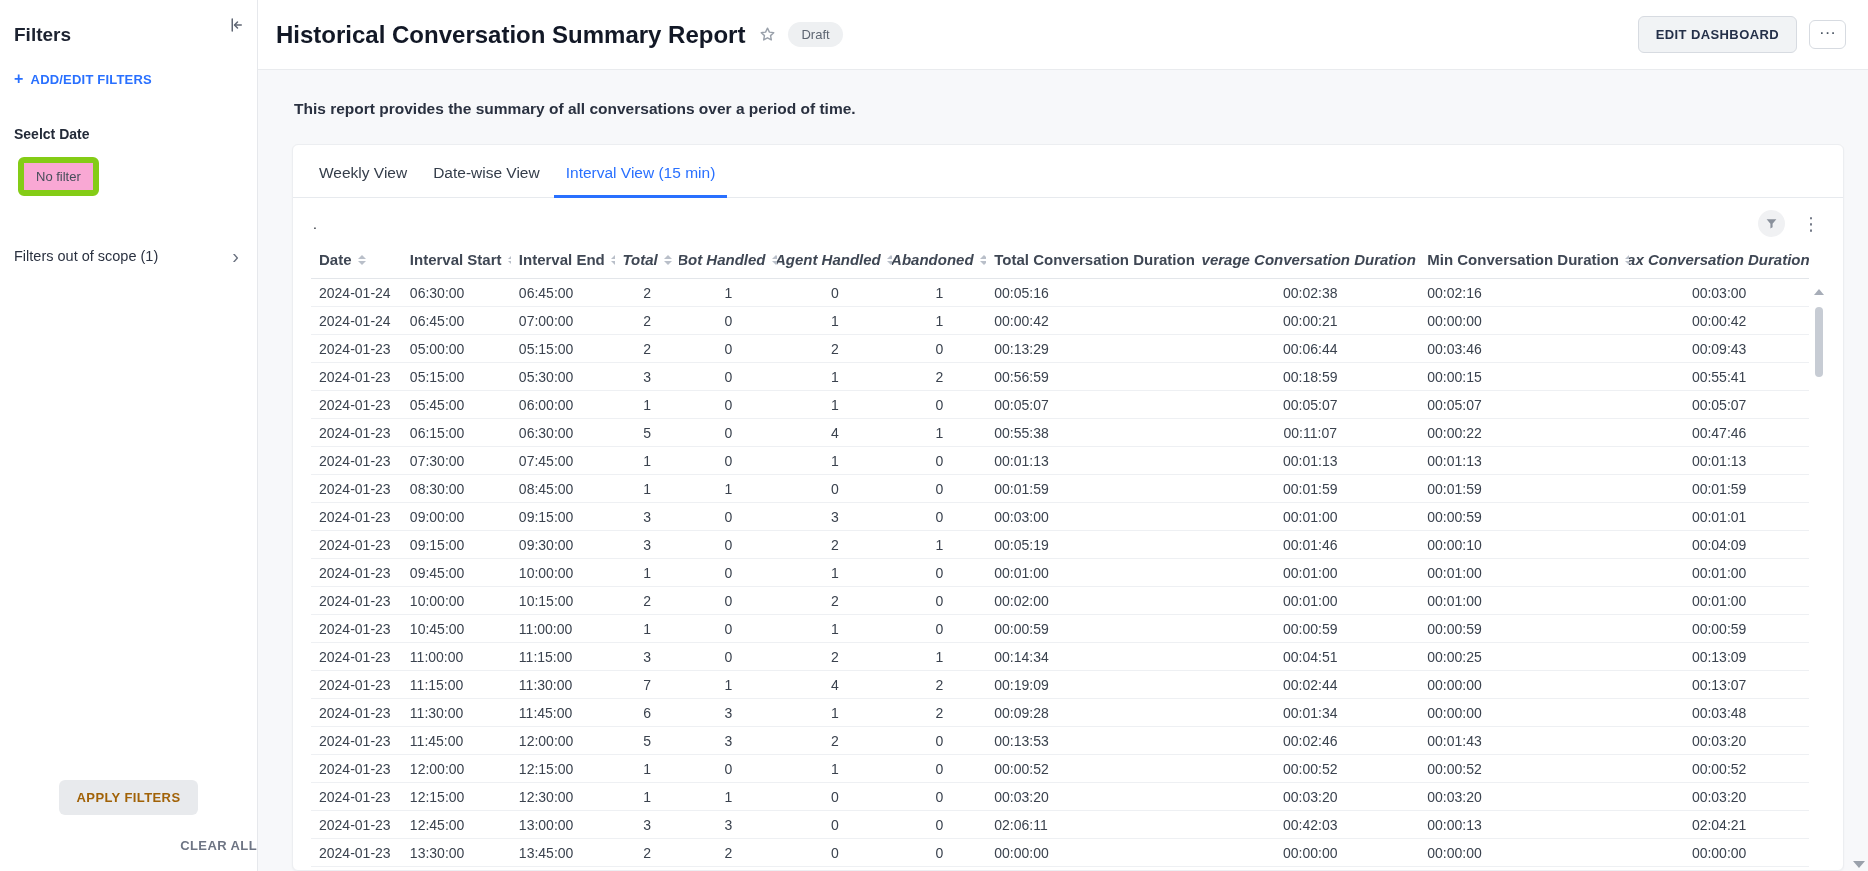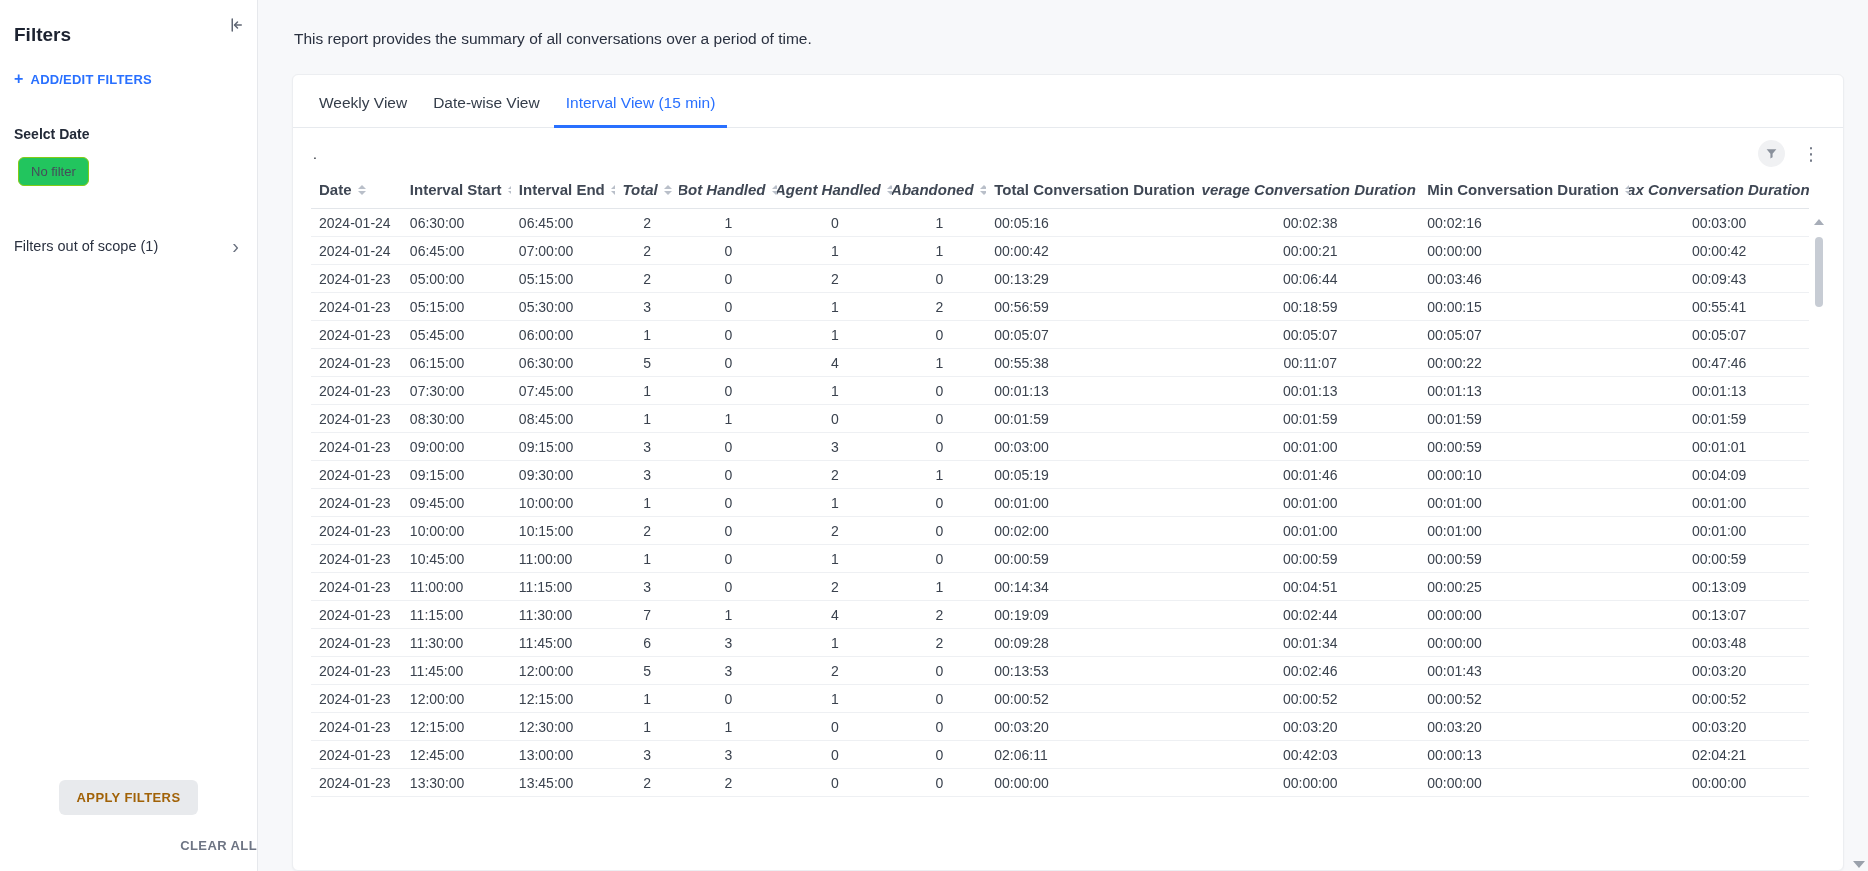--- a/index.html
+++ b/index.html
@@ -6,38 +6,38 @@
   html,body { width:1868px; height:871px; overflow:hidden; }
   body { font-family:"Liberation Sans", sans-serif; display:flex; background:#fff; color:#1d2433; }
 
   
   .sidebar { width:258px; min-width:258px; background:#fff; border-right:1px solid #e6e8ec; position:relative; padding:24px 14px; }
   .sidebar-title { font-size:19px; font-weight:700; color:#1c2230; }
   .collapse-btn { position:absolute; top:16px; right:12px; cursor:pointer; color:#5f6673; }
   .add-filters { display:flex; align-items:center; gap:7px; margin-top:24px; color:#2970ff; font-size:13px; font-weight:700; letter-spacing:.2px; cursor:pointer; }
   .add-filters .plus { font-size:16px; font-weight:700; }
   .filter-group-label { margin-top:38px; font-size:14px; font-weight:700; color:#232a38; }
-  .chip { display:inline-block; margin-top:15px; margin-left:4px; padding:6px 12px; border:1px solid #84cc16; border-radius:6px; font-size:13px; color:#454d5a; background:#22c55e; }
+  .chip { display:inline-block; margin-top:15px; margin-left:4px; padding:6px 12px; border:6px solid #84cc16; border-radius:6px; font-size:13px; color:#454d5a; background:#f9a8d4; }
   .out-of-scope { margin-top:52px; display:flex; align-items:center; justify-content:space-between; font-size:14.5px; color:#2a3140; cursor:pointer; padding-right:4px;gap:25px; }
   .chevron-right { color:#6b7280; font-size:20px; line-height:14px; }
   .apply-btn { position:absolute; bottom:56px; left:50%; transform:translateX(-50%); background:#e8eaed; color:#a16207; font-size:13px; font-weight:700; padding:10px 18px; border-radius:6px; border:none; letter-spacing:.4px; white-space:nowrap; cursor:default; }
   .clear-all { position:absolute; bottom:18px; left:0; width:100%; text-align:right; font-size:13px; font-weight:700; color:#6e7584; letter-spacing:.4px; cursor:pointer; }
 
   
   .main { flex:1; display:flex; flex-direction:column; background:#f7f8fa; min-width:0; }
   .main-header { height:70px; background:#fff; border-bottom:1px solid #e9ebee; display:flex; align-items:center; padding:0 22px 0 18px; gap:12px; }
   .page-title { font-size:24px; font-weight:700; color:#121826; }
   .star-btn { color:#9aa1ab; display:flex; align-items:center; cursor:pointer; margin-left:2px; }
   .badge { background:#eef0f2; color:#5d6571; font-size:13px; padding:5px 13px; border-radius:15px; }
   .header-right { margin-left:auto; display:flex; align-items:center; gap:12px; }
   .edit-btn { background:#f1f3f5; border:1px solid #d7dbe1; color:#243049; font-size:13px; font-weight:700; padding:10px 17px; border-radius:6px; letter-spacing:.4px; cursor:pointer; }
   .more-btn { background:#fff; border:1px solid #d7dbe1; border-radius:6px; padding:3px 9px 7px; font-size:17px; color:#4b5563; line-height:1; cursor:pointer; }
 
   .content { flex:1; padding:30px 24px 0 34px; display:flex; flex-direction:column; overflow:hidden; }
-  .description { font-size:15.5px; font-weight:400; color:#2a3140; padding-left:2px; }
+  .description { font-size:15.5px; font-weight:700; color:#2a3140; padding-left:2px; }
 
   .card { background:#fff; margin-top:26px; border:1px solid #eceef1; border-radius:6px; flex:1; display:flex; flex-direction:column; overflow:hidden; box-shadow:0 1px 2px rgba(16,24,40,.04); }
   .tabs { display:flex; gap:18px; padding:0 22px; border-bottom:1px solid #e7eaee; }
   .tab { padding:19px 4px 15px; font-size:15.5px; color:#343d4a; position:relative; cursor:pointer; white-space:nowrap; }
   .tab.active { color:#2970ff; }
   .tab.active::after { content:""; position:absolute; left:-8px; right:-8px; bottom:-1px; height:3px; background:#2970ff; }
 
   .widget { flex:1; display:flex; flex-direction:column; padding:10px 18px 0; overflow:hidden; }
   .widget-head { display:flex; align-items:center; justify-content:space-between; padding:2px 2px 8px; }
   .widget-title { font-size:14px; color:#222832; }
@@ -83,20 +83,33 @@
   <div class="out-of-scope">
     <span>Filters out of scope (1)</span>
     <span class="chevron-right">›</span>
   </div>
   <button class="apply-btn">APPLY FILTERS</button>
   <div class="clear-all">CLEAR ALL</div>
 </aside>
 
 <main class="main">
 
+  <div class="main-header">
+    <span class="page-title">Historical Conversation Summary Report</span>
+    <span class="star-btn">
+      <svg width="17" height="17" viewBox="0 0 24 24" fill="none" stroke="currentColor" stroke-width="2" stroke-linejoin="round">
+        <path d="M12 3l2.7 5.6 6.1.8-4.5 4.2 1.1 6-5.4-3-5.4 3 1.1-6L3.2 9.4l6.1-.8z"></path>
+      </svg>
+    </span>
+    <span class="badge">Draft</span>
+    <div class="header-right">
+      <button class="edit-btn">EDIT DASHBOARD</button>
+      <button class="more-btn">···</button>
+    </div>
+  </div>
 
   <div class="content">
     <div class="description">This report provides the summary of all conversations over a period of time.</div>
 
     <div class="card">
       <div class="tabs">
           <div class="tab">Weekly View</div>
           <div class="tab">Date-wise View</div>
           <div class="tab active">Interval View (15 min)</div>
         </div>

